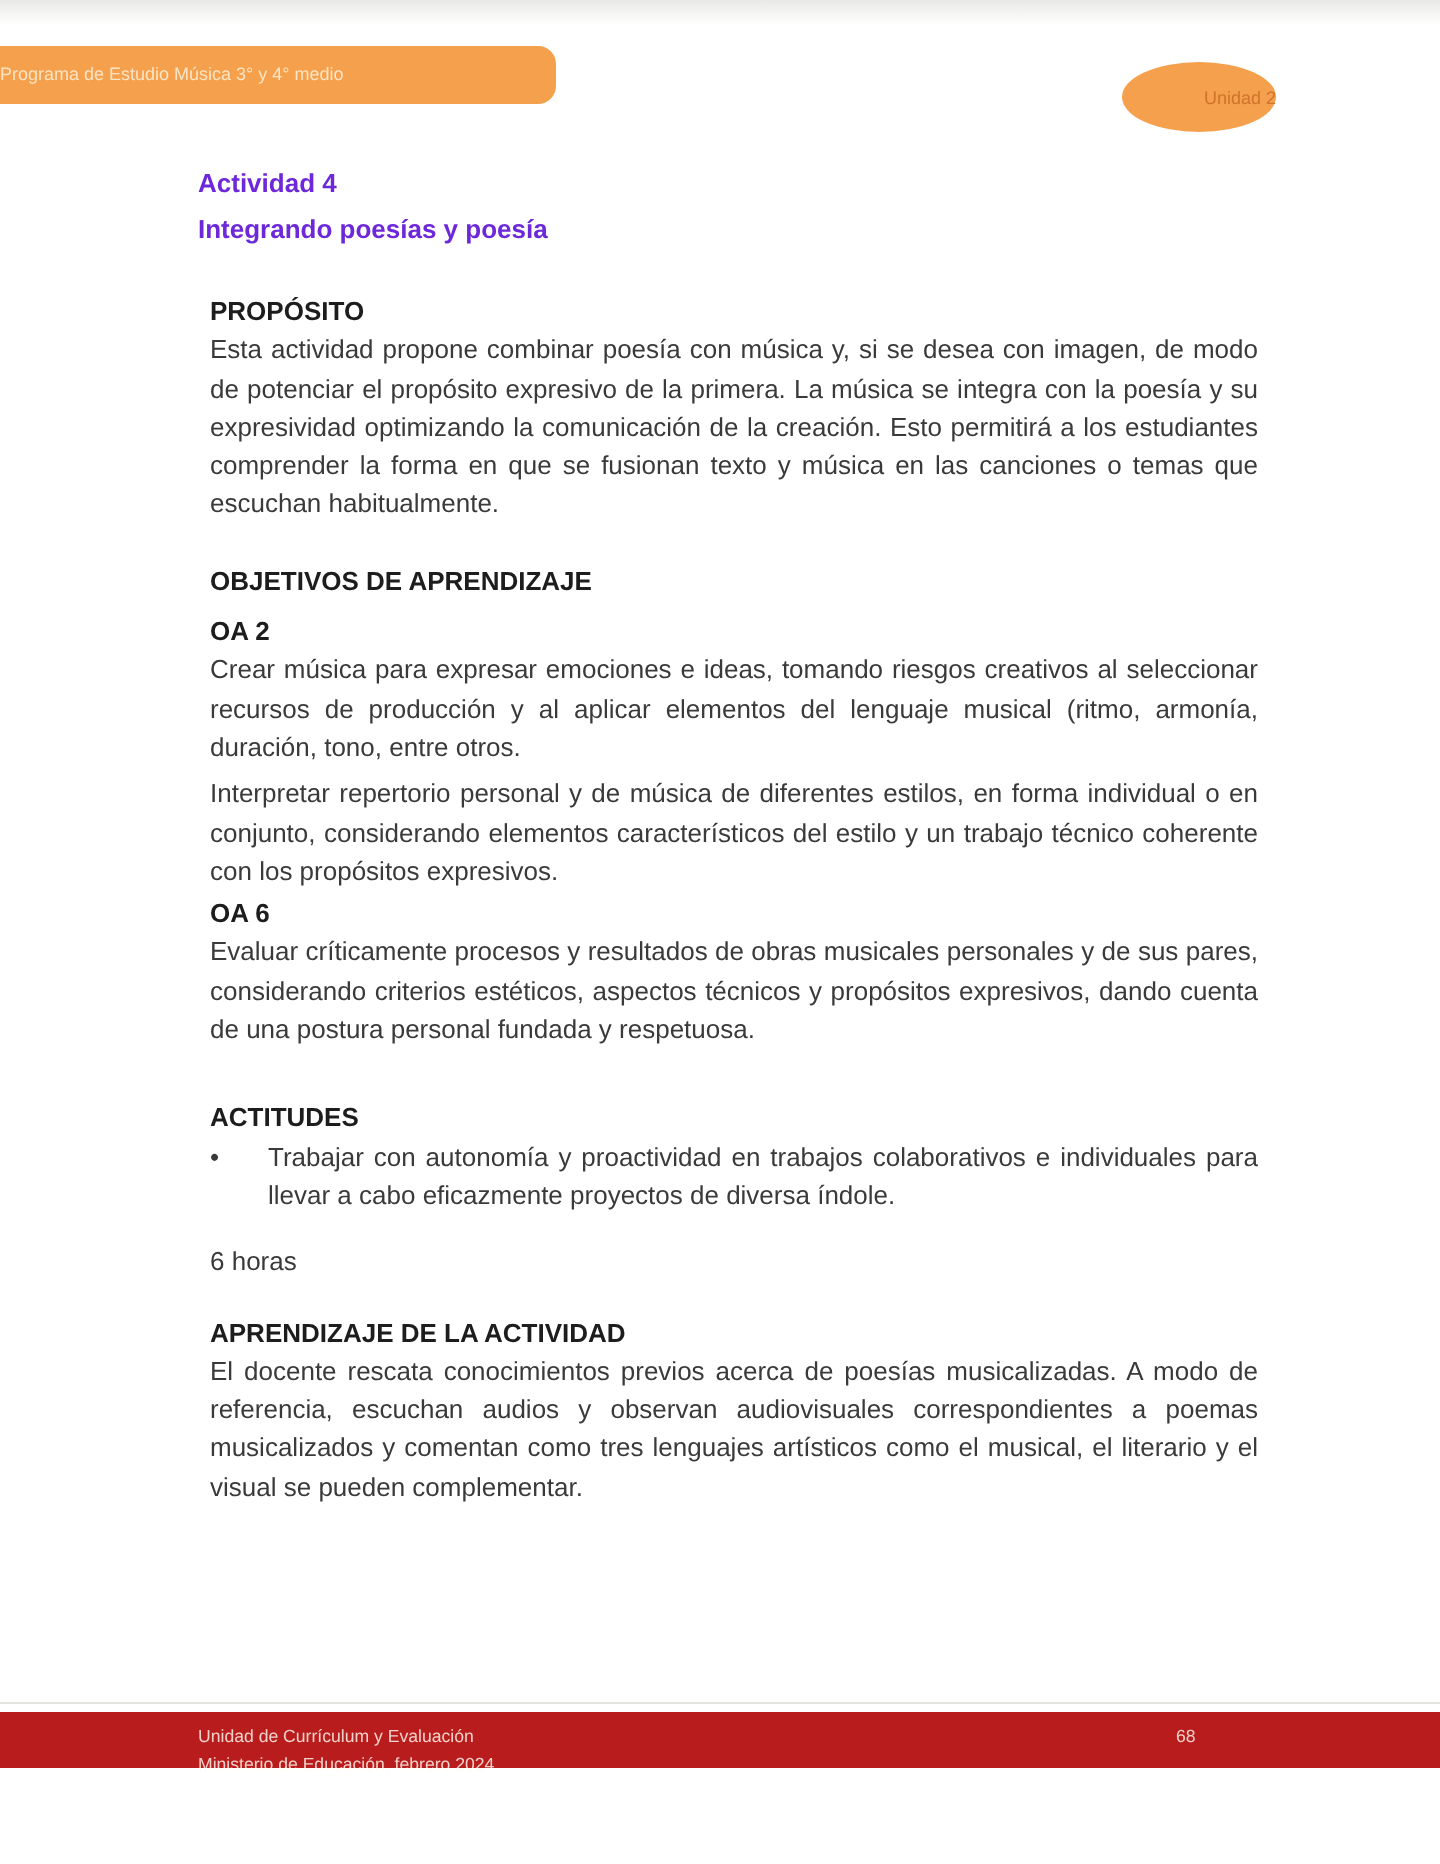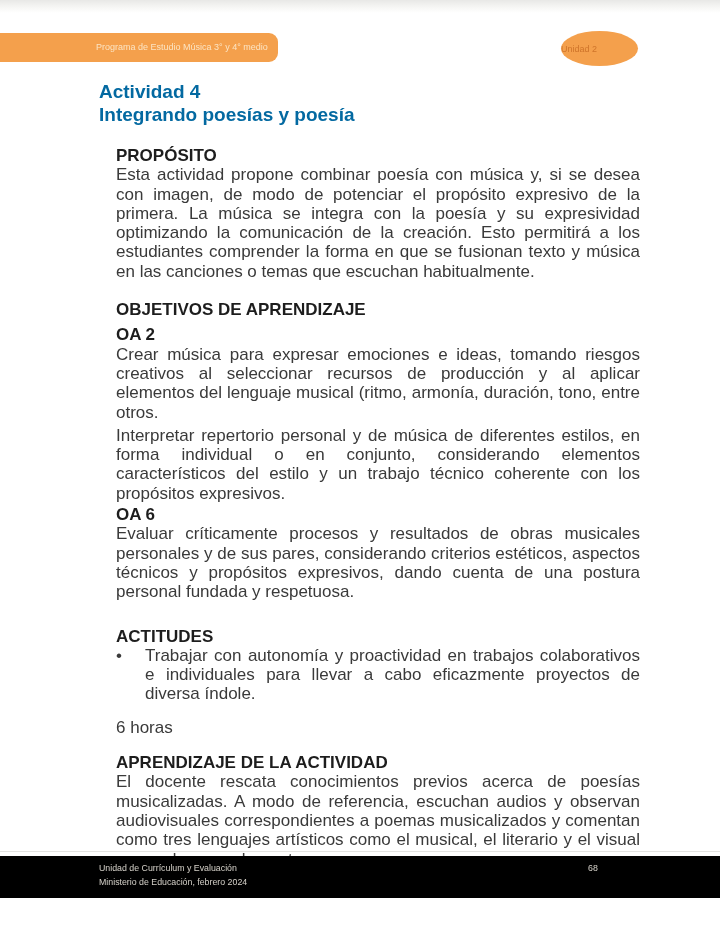--- a/index.html
+++ b/index.html
@@ -11,53 +11,52 @@
     position: relative;
     overflow: hidden;
   }
 
   .top-edge {
     position: absolute; left: 0; top: 0; width: 720px; height: 13px;
     background: linear-gradient(180deg, #e8e8e6 0%, #f6f6f4 55%, #ffffff 100%);
   }
 
   .program-badge {
-    position: absolute; left: 0; top: 33px;
+    position: absolute; left: 0; top: 23px;
     width: 278px; height: 29px;
     background: #F4A04C;
     border-radius: 0 9px 9px 0;
     color: #FCE4C3;
     font-size: 9px;
     line-height: 29px;
-    padding-left: 96px;
     white-space: nowrap;
   }
 
   .unit-badge {
     position: absolute; left: 561px; top: 31px;
     width: 77px; height: 35px;
     background: #F4A04C;
     border-radius: 50%;
-    display: flex; align-items: center; justify-content: flex-start;
+    display: flex; align-items: center; justify-content: flex-end;
     color: #CF742A;
     font-size: 9px;
   }
 
   .doc-title {
     position: absolute; left: 99px; top: 81px;
-    color: #0369a1;
+    color: #6d28d9;
     font-weight: bold;
-    font-size: 19px;
+    font-size: 13px;
     line-height: 22.5px;
   }
 
   .content {
-    position: absolute; left: 116px; top: 146px; width: 524px;
+    position: absolute; left: 105px; top: 146px; width: 524px;
     color: #3A3A3A;
-    font-size: 17px;
+    font-size: 13px;
     line-height: 19.3px;
     text-align: justify;
   }
   .sec-h {
     font-weight: bold;
     color: #1d1d1d;
     margin: 0;
     text-align: left;
   }
   .content p { margin: 0; }
@@ -73,22 +72,22 @@
   .bullet-row { display: flex; }
   .bullet-marker { flex: 0 0 29px; width: 29px; }
   .bullet-text { flex: 1; text-align: justify; }
 
   .footer-hairline {
     position: absolute; left: 0; top: 851px; width: 720px; height: 1px;
     background: #e3e3e0;
   }
   .footer {
     position: absolute; left: 0; top: 856px;
-    width: 720px; height: 42px;
-    background: #000000;
+    width: 720px; height: 28px;
+    background: #b91c1c;
   }
   .footer-text {
     position: absolute; left: 99px; top: 6px;
     font-size: 8.8px; line-height: 13.5px;
     color: rgba(255, 250, 240, 0.82);
   }
   .page-num {
     position: absolute; left: 588px; top: 7px;
     font-size: 8.8px;
     color: rgba(255, 250, 240, 0.82);

